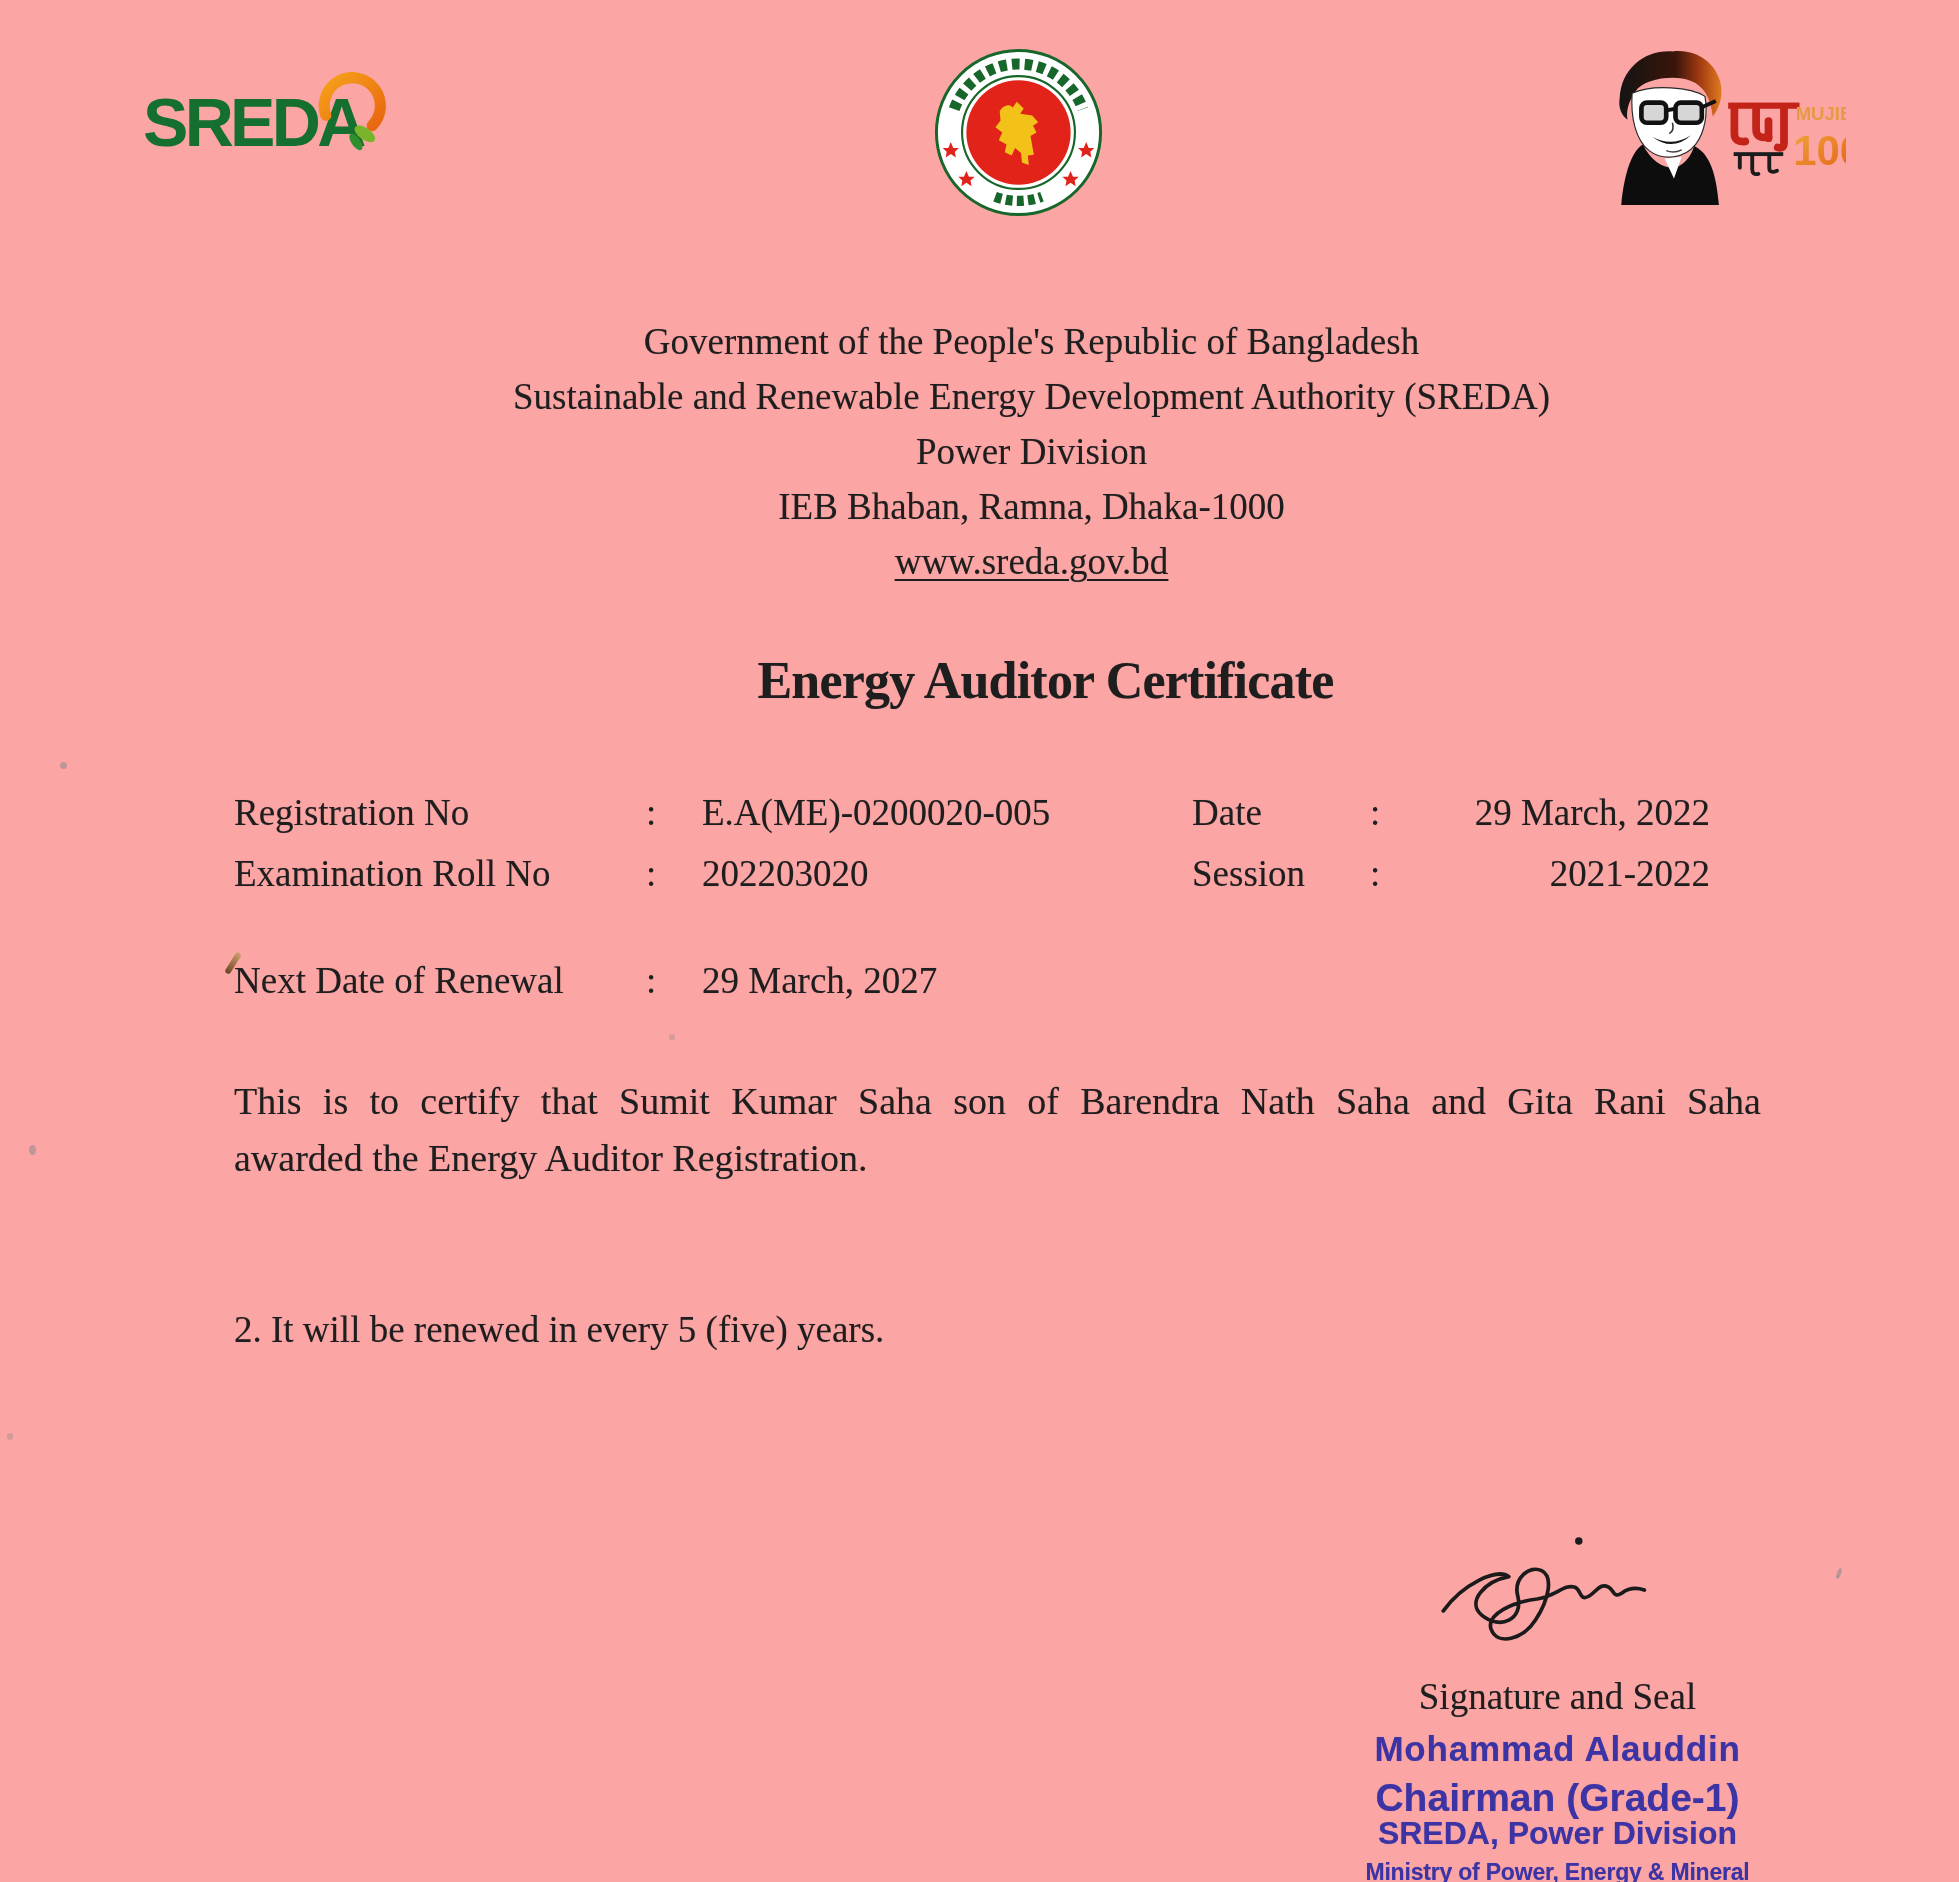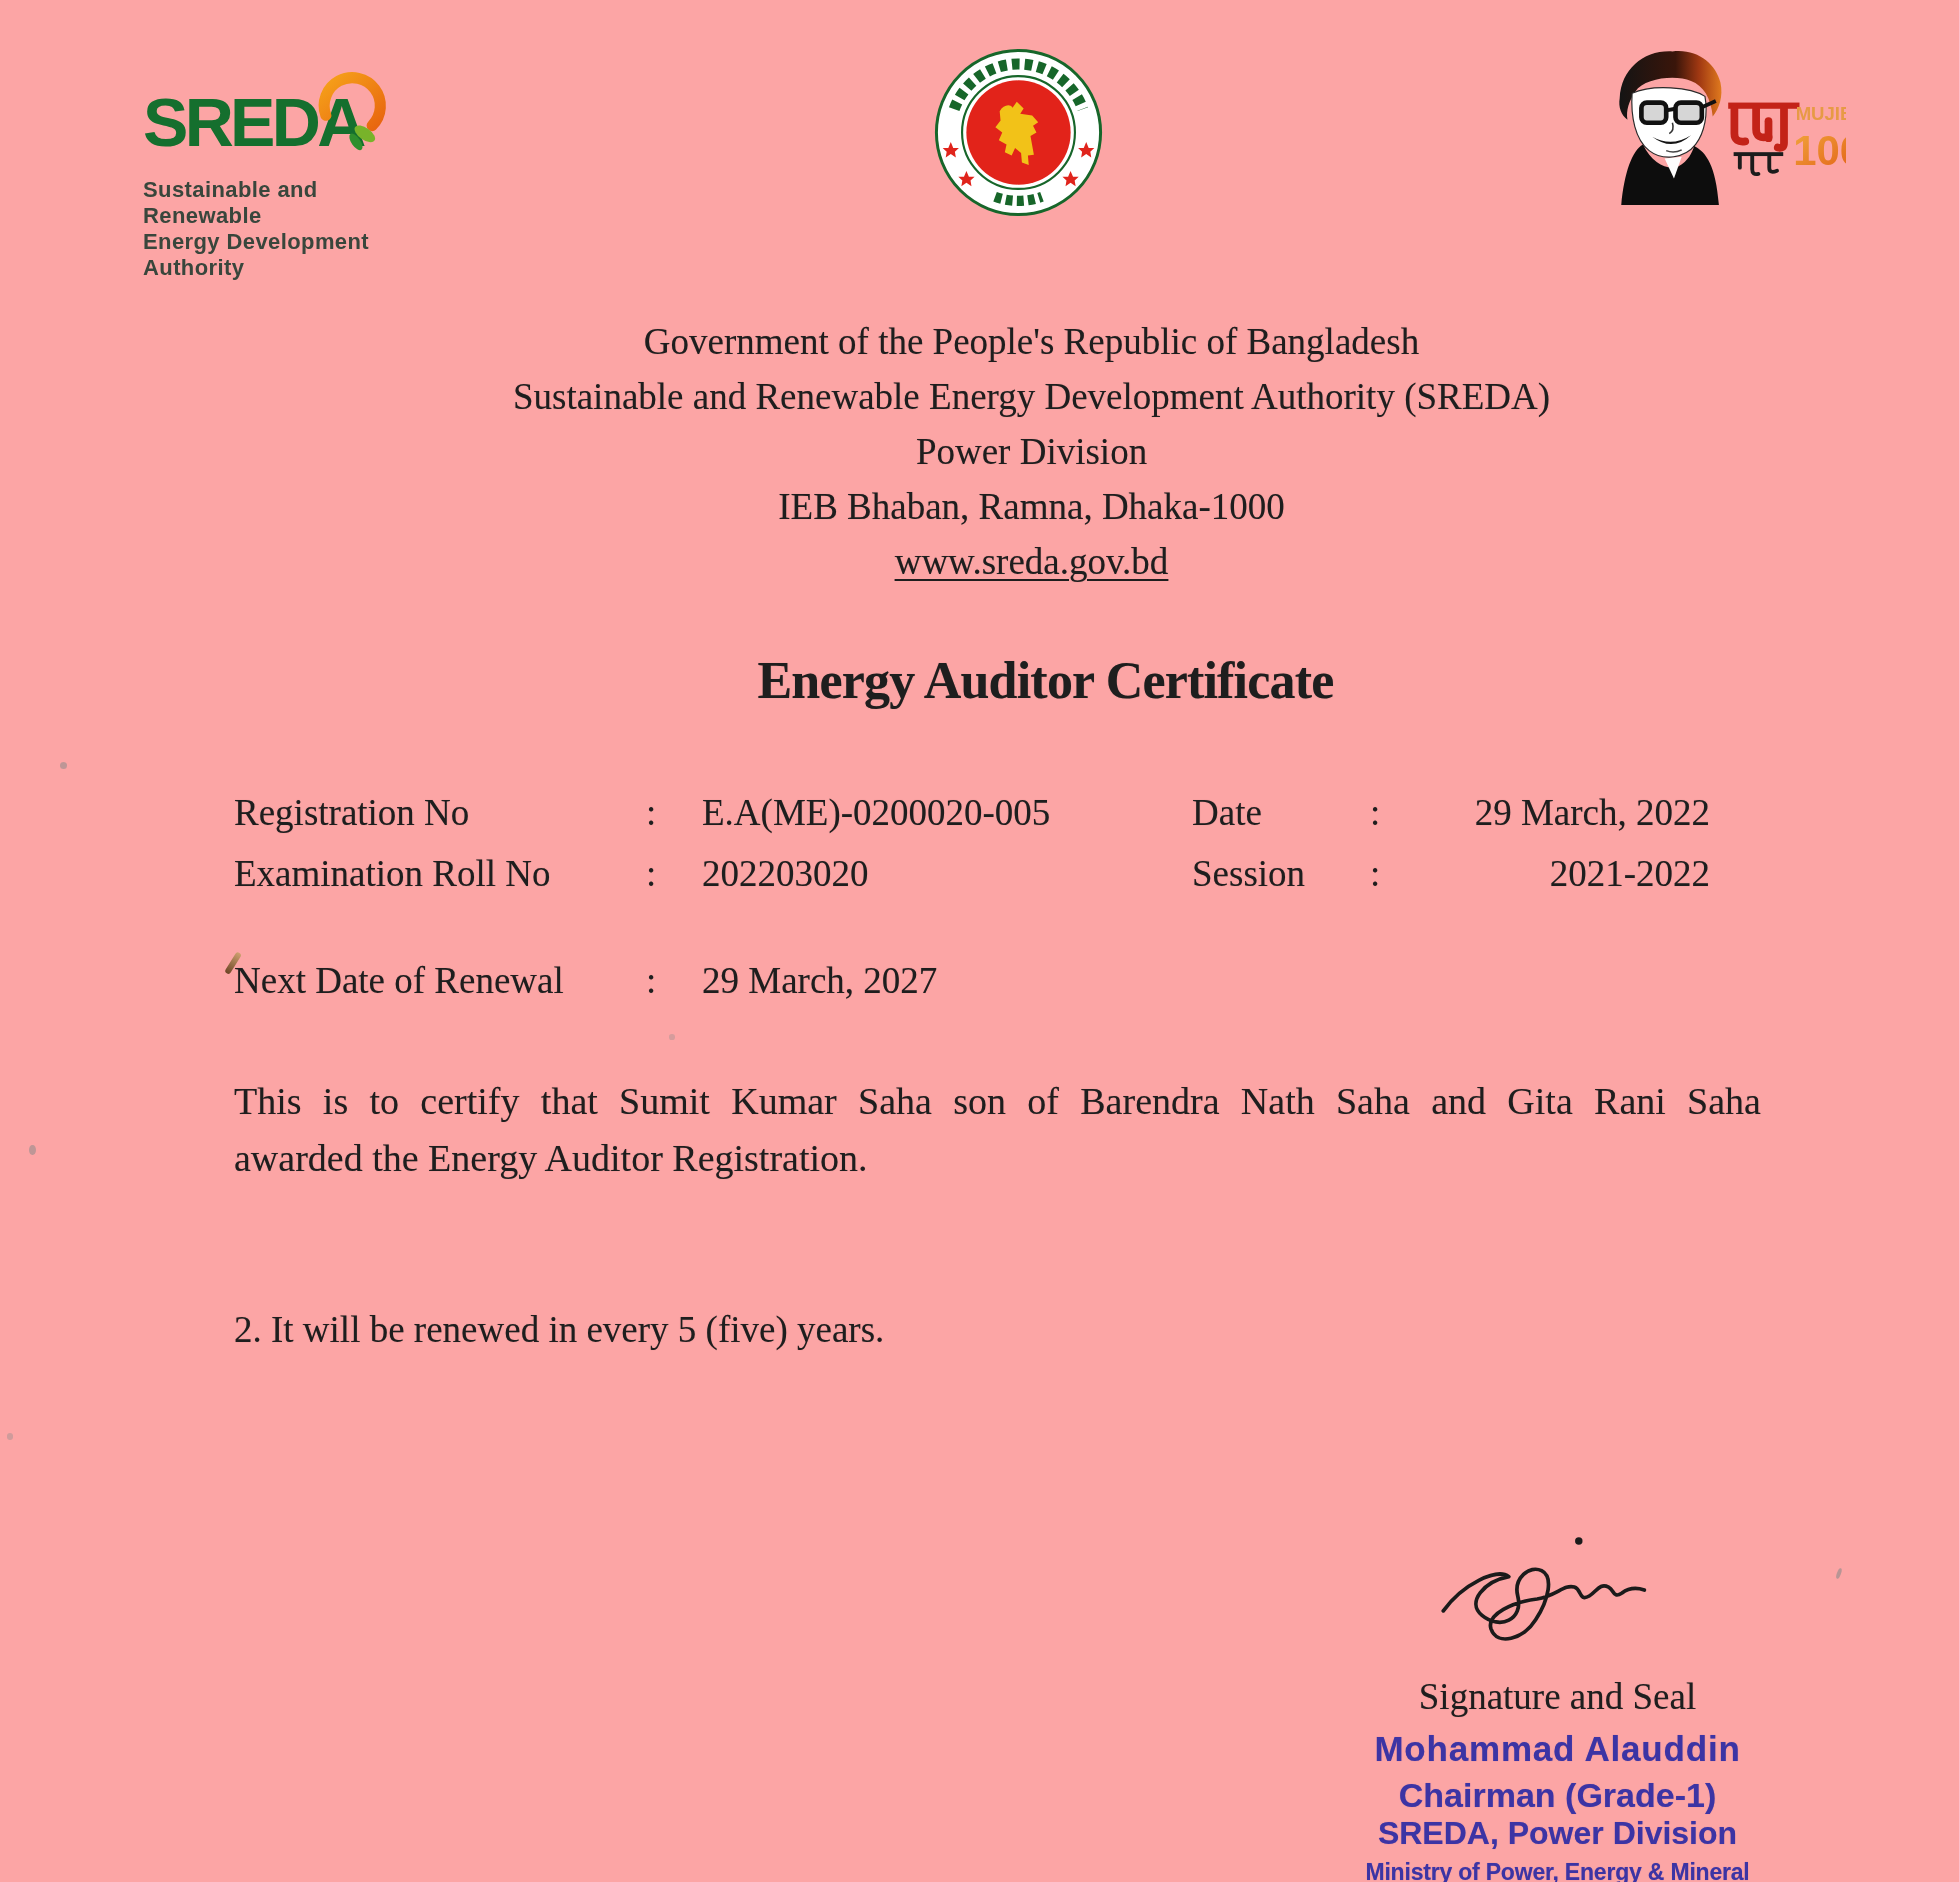--- a/index.html
+++ b/index.html
@@ -36,21 +36,21 @@
   .para .just{text-align:justify;text-align-last:justify;}
   .clause{left:234px;top:1308px;font-size:37px;}
 
   
   .sig-svg{left:1430px;top:1529px;}
   .sig-block{left:1313px;width:489px;text-align:center;margin-top:9px;}
   .caption{top:1666px;font-size:37px;}
   .stamp{font-family:"Liberation Sans",sans-serif;font-weight:bold;color:#3c34a4;
     text-shadow:0 0 0.8px rgba(60,52,164,.45);}
   .st-name{top:1720px;font-size:35px;letter-spacing:0.8px;}
-  .st-chair{top:1767px;font-size:34px;text-align:center;}
+  .st-chair{top:1767px;font-size:39px;text-align:center;}
   .st-org{top:1806px;font-size:32px;}
   .st-min{top:1850px;font-size:23px;letter-spacing:-0.2px;}
 
   
   .speck{background:#8b8b8b;border-radius:50%;opacity:.55;}
   .penmark{width:5.7px;height:24.4px;background:linear-gradient(#caa06a,#5d3a17);
     transform:rotate(32deg);border-radius:3.3px;opacity:.9;}
 </style>
 </head>
 <body>
@@ -63,24 +63,20 @@
         <linearGradient id="swirlG" x1="0" y1="0" x2="1" y2="1">
           <stop offset="0" stop-color="#f6a21a"></stop>
             <stop offset="1" stop-color="#e8650f"></stop>
         </linearGradient>
       </defs>
       <text x="0" y="103" font-family="Liberation Sans, sans-serif" font-weight="bold" font-size="92" letter-spacing="-5" fill="#156f2e">SREDA</text>
       <path d="M247.3,61 A38,38 0 1 1 309.9,74.9" fill="none" stroke="url(#swirlG)" stroke-width="15" stroke-linecap="round"></path>
       <ellipse cx="300" cy="86" rx="16" ry="8" transform="rotate(35 300 86)" fill="#78b32a"></ellipse>
       <ellipse cx="288" cy="97" rx="13" ry="6" transform="rotate(55 288 97)" fill="#2f8f2d"></ellipse>
     </svg>
-    <div class="sreda-tagline">
-      <div>Sustainable and Renewable</div>
-      <div>Energy Development Authority</div>
-    </div>
   </div>
 
   <svg class="abs emblem" width="171" height="171" viewBox="0 0 200 200">
     <circle cx="100" cy="100" r="96" fill="#ffffff" stroke="#17662a" stroke-width="3.5"></circle>
     <circle cx="100" cy="100" r="66" fill="#ffffff" stroke="#17662a" stroke-width="2.5"></circle>
     <circle cx="100" cy="100" r="61" fill="#e2231a"></circle>
 
     <path d="M78,75 C82,68 90,66 93,71 L98,64 L106,72 L102,78 L116,80 L123,88 L117,92 L121,100
              L114,104 L118,126 L111,127 L112,138 L104,135 L103,124 L96,118 L92,127 L84,123
              L86,114 L77,109 L81,100 L73,94 L79,86 Z" fill="#f2c218"></path>

